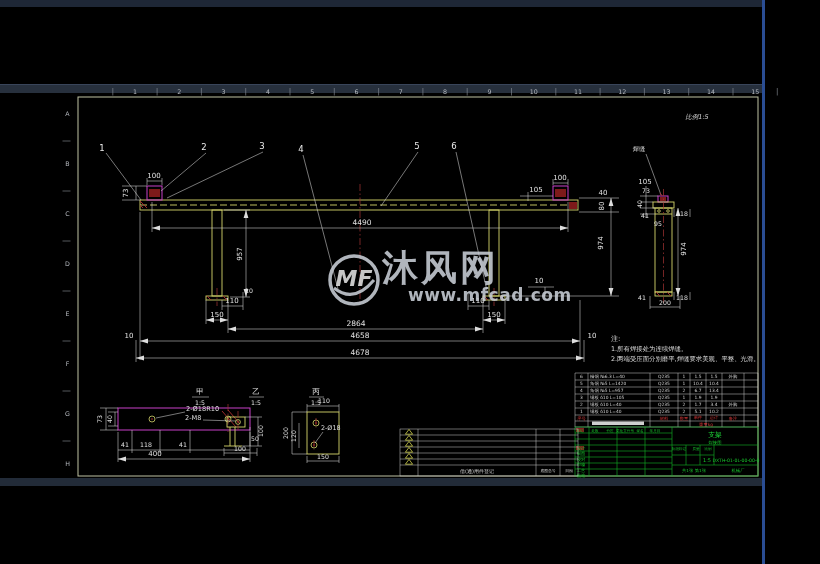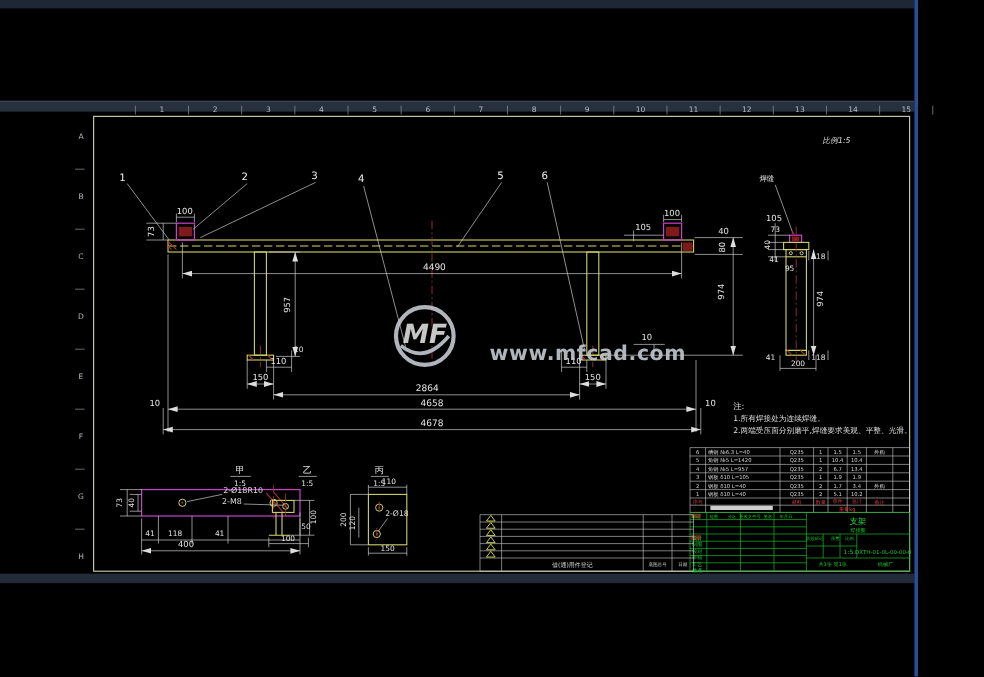--- a/index.html
+++ b/index.html
@@ -525,15 +525,16 @@
       <text class="bt" style="font-size:3.8px;text-anchor:middle" x="569" y="472">日期</text>
     </g>
   </svg>
 
   <div id="watermark">
     <svg class="wm-logo" width="56" height="56" viewBox="0 0 56 56">
       <circle cx="28" cy="28" r="24" fill="none" stroke="currentColor" stroke-width="3.5"></circle>
       <path d="M8 36 Q28 52 48 28" fill="none" stroke="currentColor" stroke-width="3"></path>
       <text x="28" y="34" text-anchor="middle" font-size="22" font-style="italic" font-weight="bold" fill="currentColor">MF</text>
     </svg>
+    <div class="wm-cn">沐风网</div>
     <div class="wm-url">www.mfcad.com</div>
   </div>
 </div>
 
 </body></html>

